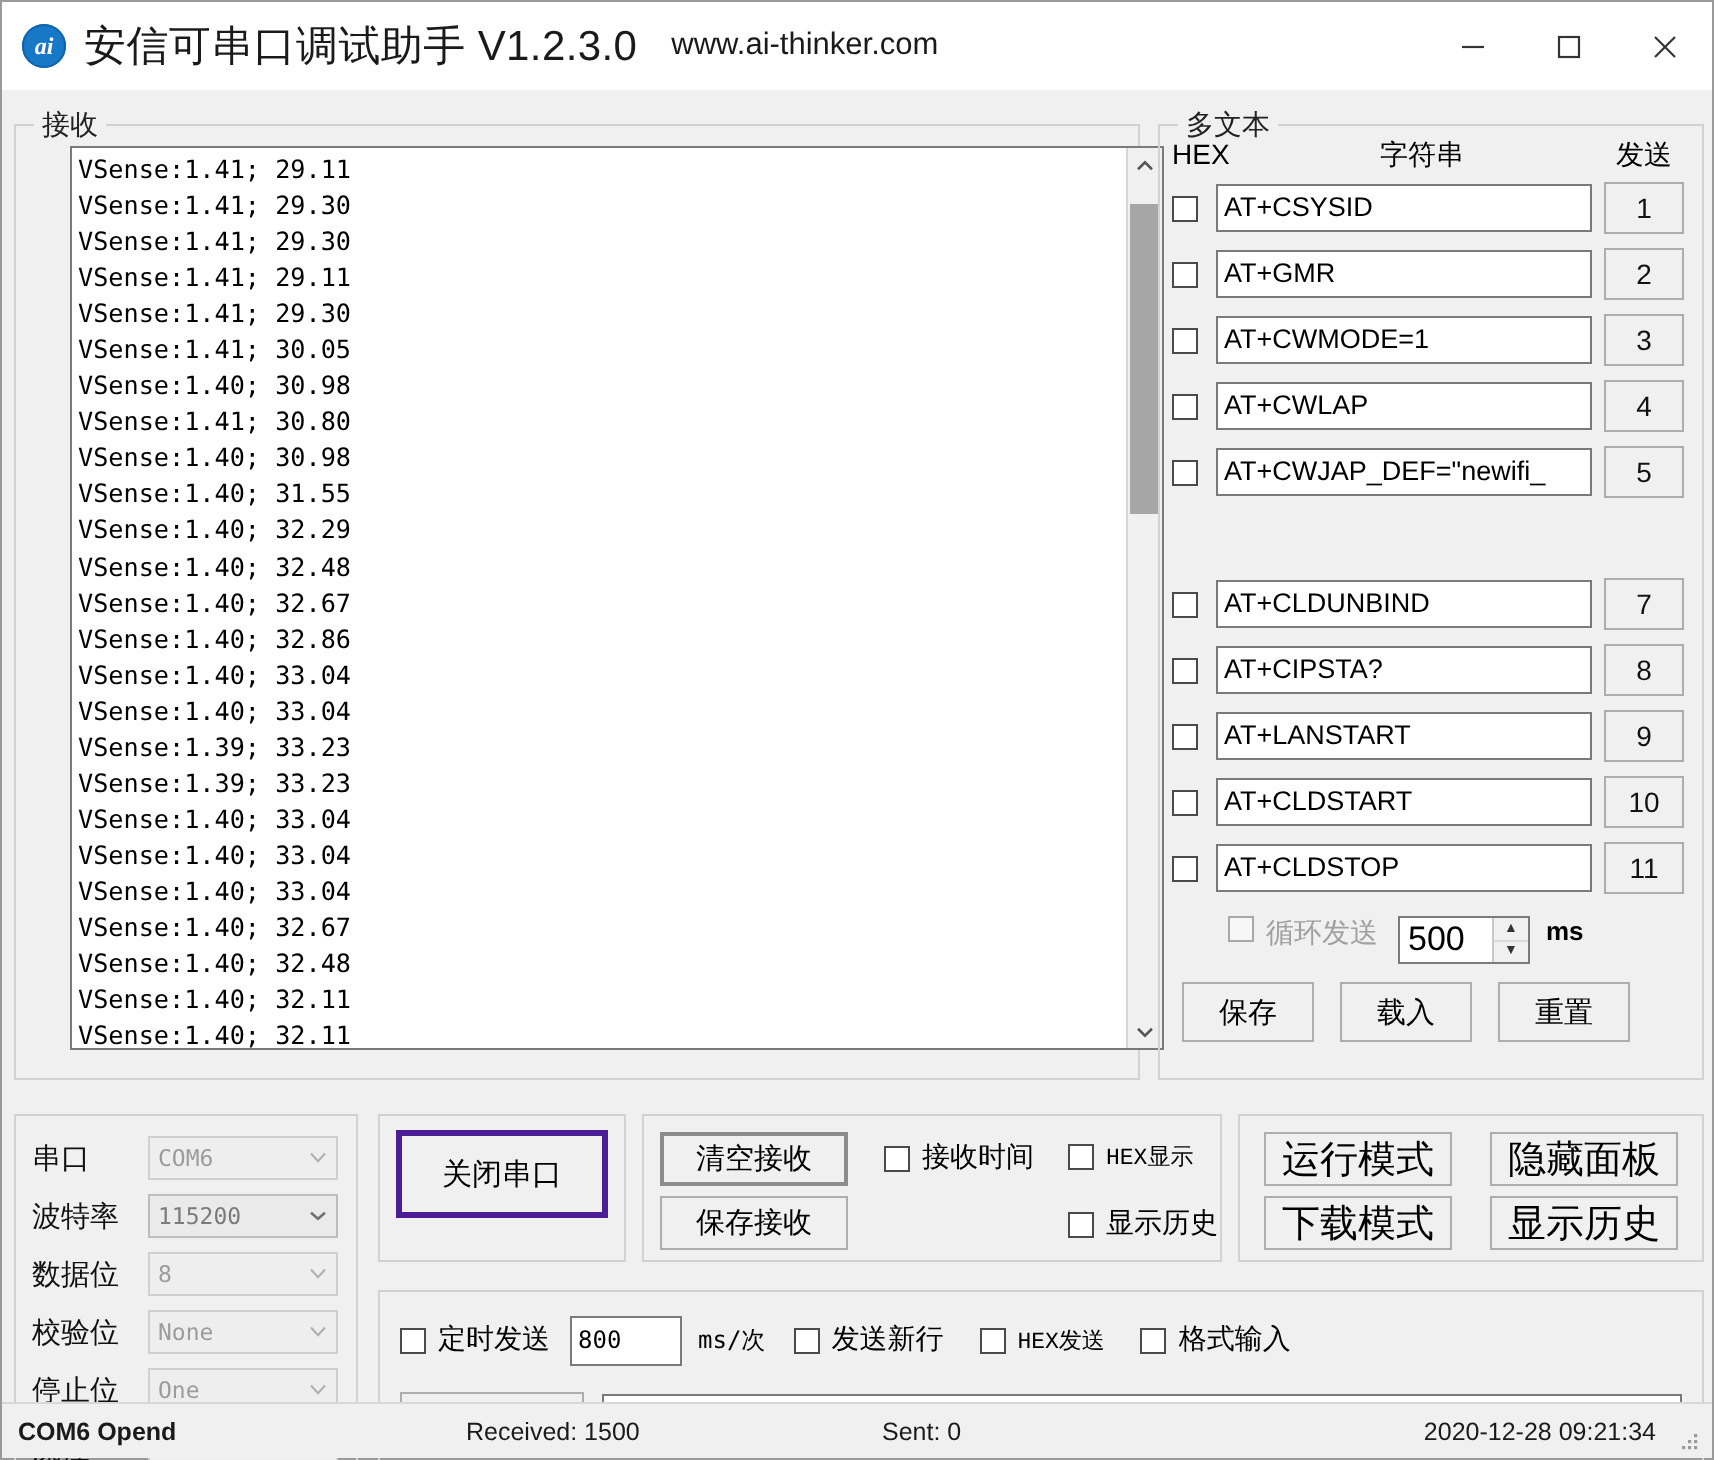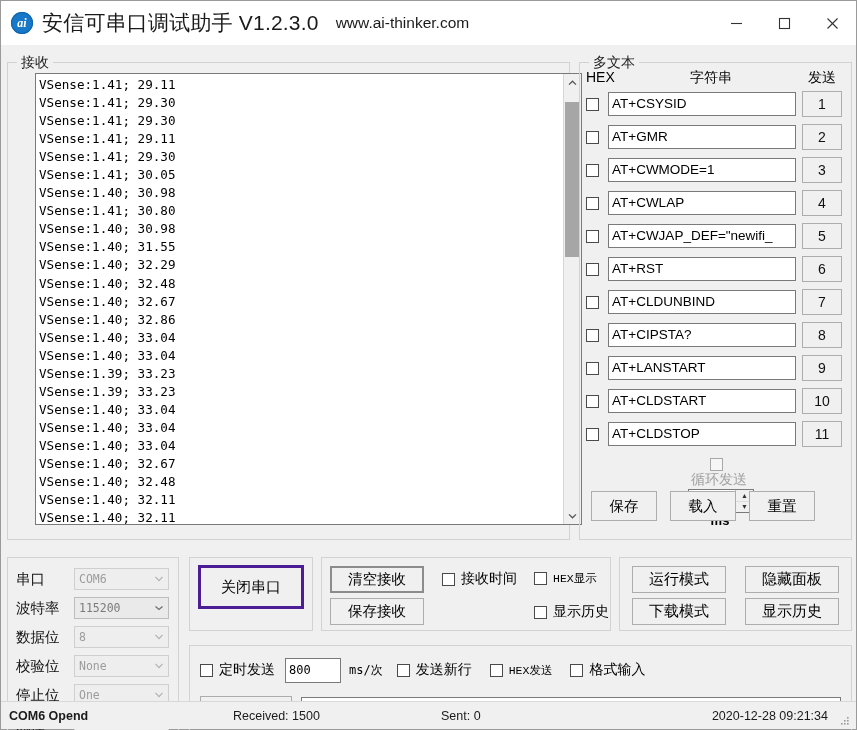--- a/index.html
+++ b/index.html
@@ -214,36 +214,34 @@
     color: #111;
     cursor: default;
   }
 
   .loop-row {
     position: absolute;
     left: 6px; right: 5px;
     top: 395px;
     height: 26px;
     display: flex;
-    align-items: center;
-    flex-direction: column;
   }
   .loop-label { margin-left: 6px; font-size: 14px; color: #a0a0a0; }
   .spin-wrap {
     margin-left: 10px;
     width: 66px; height: 24px;
     border: 1px solid #7a7a7a;
     background: #fff;
     box-sizing: border-box;
     display: flex;
     align-items: stretch;
   }
   .spin-val {
     flex: 1 1 auto;
-    font-size: 14px;
+    font-size: 17px;
     padding-left: 4px;
     line-height: 22px;
     color: #000;
   }
   .spin-btns {
     width: 17px;
     flex: 0 0 17px;
     border-left: 1px solid #c8c8c8;
     background: #f0f0f0;
     display: flex;
@@ -363,21 +361,21 @@
   #mode-group {
     left: 618px; top: 512px;
     width: 233px; height: 74px;
   }
   .mode-btn {
     position: absolute;
     width: 94px; height: 27px;
     border: 1px solid #adadad;
     background: #f0f0f0;
     display:flex; align-items:center; justify-content:center;
-    font-size: 15px;
+    font-size: 19px;
     cursor: default;
     box-sizing: border-box;
   }
 
   
   #send-group {
     left: 188px; top: 600px;
     width: 663px; height: 94px;
   }
   .send-chk-row {
@@ -562,25 +560,20 @@
       <div class="mt-row" style="top:127px">
         <span class="cb"></span>
         <div class="mt-input">AT+CWLAP</div>
         <div class="mt-btn">4</div>
       </div>
       <div class="mt-row" style="top:160px">
         <span class="cb"></span>
         <div class="mt-input">AT+CWJAP_DEF="newifi_</div>
         <div class="mt-btn">5</div>
       </div>
-      <div class="mt-row" style="top:193px">
-        <span class="cb"></span>
-        <div class="mt-input">AT+RST</div>
-        <div class="mt-btn">6</div>
-      </div>
       <div class="mt-row" style="top:226px">
         <span class="cb"></span>
         <div class="mt-input">AT+CLDUNBIND</div>
         <div class="mt-btn">7</div>
       </div>
       <div class="mt-row" style="top:259px">
         <span class="cb"></span>
         <div class="mt-input">AT+CIPSTA?</div>
         <div class="mt-btn">8</div>
       </div>

